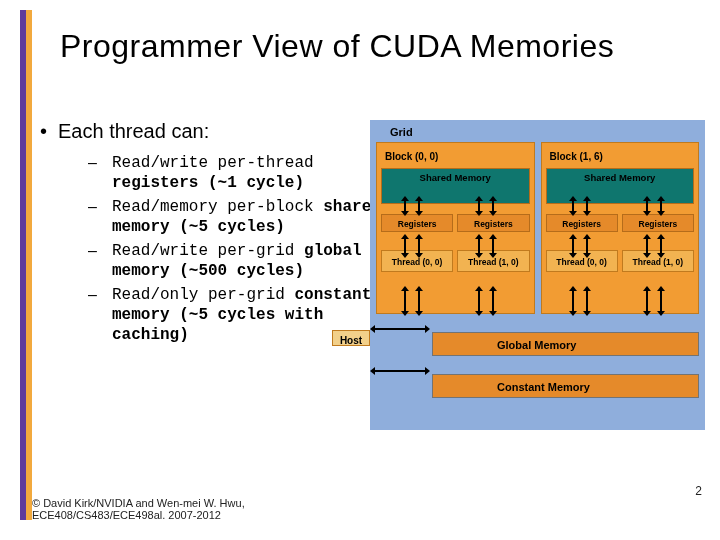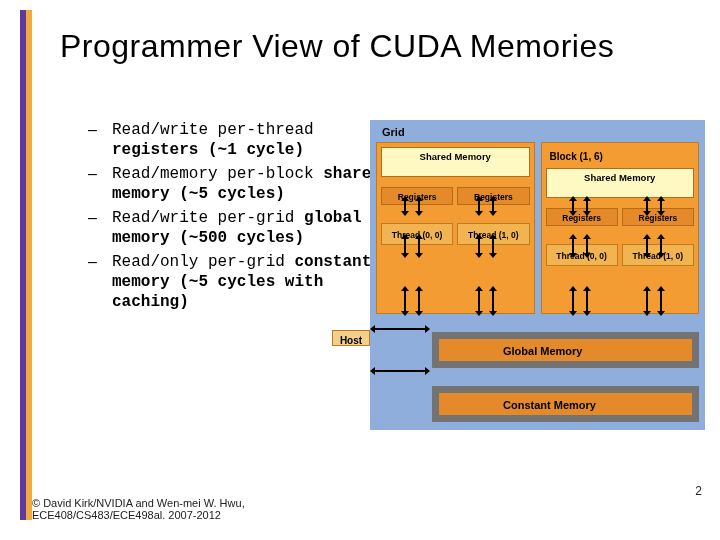--- a/index.html
+++ b/index.html
@@ -66,42 +66,42 @@
 
   
   .diagram {
     position: absolute;
     left: 370px; top: 120px; width: 335px; height: 310px;
     background: #8faedc;
     padding: 6px;
   }
   .grid-label {
     font-size: 11px; font-weight: bold; color:#000;
-    margin-bottom: 4px; margin-left: 6px;
+    margin-bottom: 4px; margin-left: 14px;
   }
   .blocks {
     display: flex; gap: 6px; height: 172px;
   }
   .block {
     flex: 1;
     background: #f29c33;
     border: 1px solid #c07a1e;
     padding: 4px;
     display: flex; flex-direction: column;
   }
   .block-label {
     font-size: 10px; font-weight: bold; color:#000;
     margin: 4px 0 6px 4px;
   }
   .shared {
-    background: #fef9c3;
+    background: #0f766e;
     border: 1px solid #b56c1a;
     text-align: center;
     font-size: 9.5px; font-weight: bold; color:#000;
-    height: 30px; line-height: 18px;
+    height: 36px; line-height: 18px;
     margin-bottom: 10px;
   }
   .regs {
     display: flex; gap: 4px; margin-bottom: 18px;
   }
   .reg {
     flex:1;
     background: #e58a2a;
     border: 1px solid #b56c1a;
     text-align: center;
@@ -116,23 +116,23 @@
     background: #f2b351;
     border: 1px solid #c07a1e;
     text-align: center;
     font-size: 8.5px; font-weight: bold; color:#000;
     height: 22px; line-height: 22px;
     white-space: nowrap;
   }
   .mem {
     margin-top: 18px;
     background: #e58a2a;
-    border: 7px solid #737373;
+    border: 1px solid #737373;
     font-size: 11px; font-weight: bold; color:#000;
-    height: 36px; line-height: 24px;
+    height: 24px; line-height: 24px;
     padding-left: 64px;
     margin-left: 56px;
     position: relative;
   }
   .host {
     position: absolute;
     left: 332px; top: 330px; width: 38px; height: 16px;
     background: #f2d08a;
     border: 1px solid #c07a1e;
     text-align: center;
@@ -170,20 +170,23 @@
 <body>
 
 <div class="stripe">
     <div class="bar1"></div>
     <div class="bar2"></div>
   </div>
 
 <div class="title">Programmer View of  CUDA Memories</div>
 
 <div class="content">
+  <div class="bullet">
+    <span class="dot">•</span><span>Each thread can:</span>
+  </div>
   <div class="sublist">
     <div class="item">
         <span class="dash">–</span>
         <span class="txt"><span>Read/write per-thread </span><b>registers (~1 cycle)</b></span>
       </div>
     <div class="item">
         <span class="dash">–</span>
         <span class="txt"><span>Read/memory per-block </span><b>shared memory (~5 cycles)</b></span>
       </div>
     <div class="item">
@@ -196,20 +199,21 @@
       </div>
   </div>
 </div>
 
 <div class="host">Host</div>
 
 <div class="diagram">
   <div class="grid-label">Grid</div>
   <div class="blocks">
     <div class="block">
+      <div class="block-label">Block (0, 0)</div>
       <div class="shared">Shared Memory</div>
       <div class="regs">
         <div class="reg">Registers</div>
         <div class="reg">Registers</div>
       </div>
       <div class="threads">
         <div class="thread">Thread (0, 0)</div>
         <div class="thread">Thread (1, 0)</div>
       </div>
     </div>

